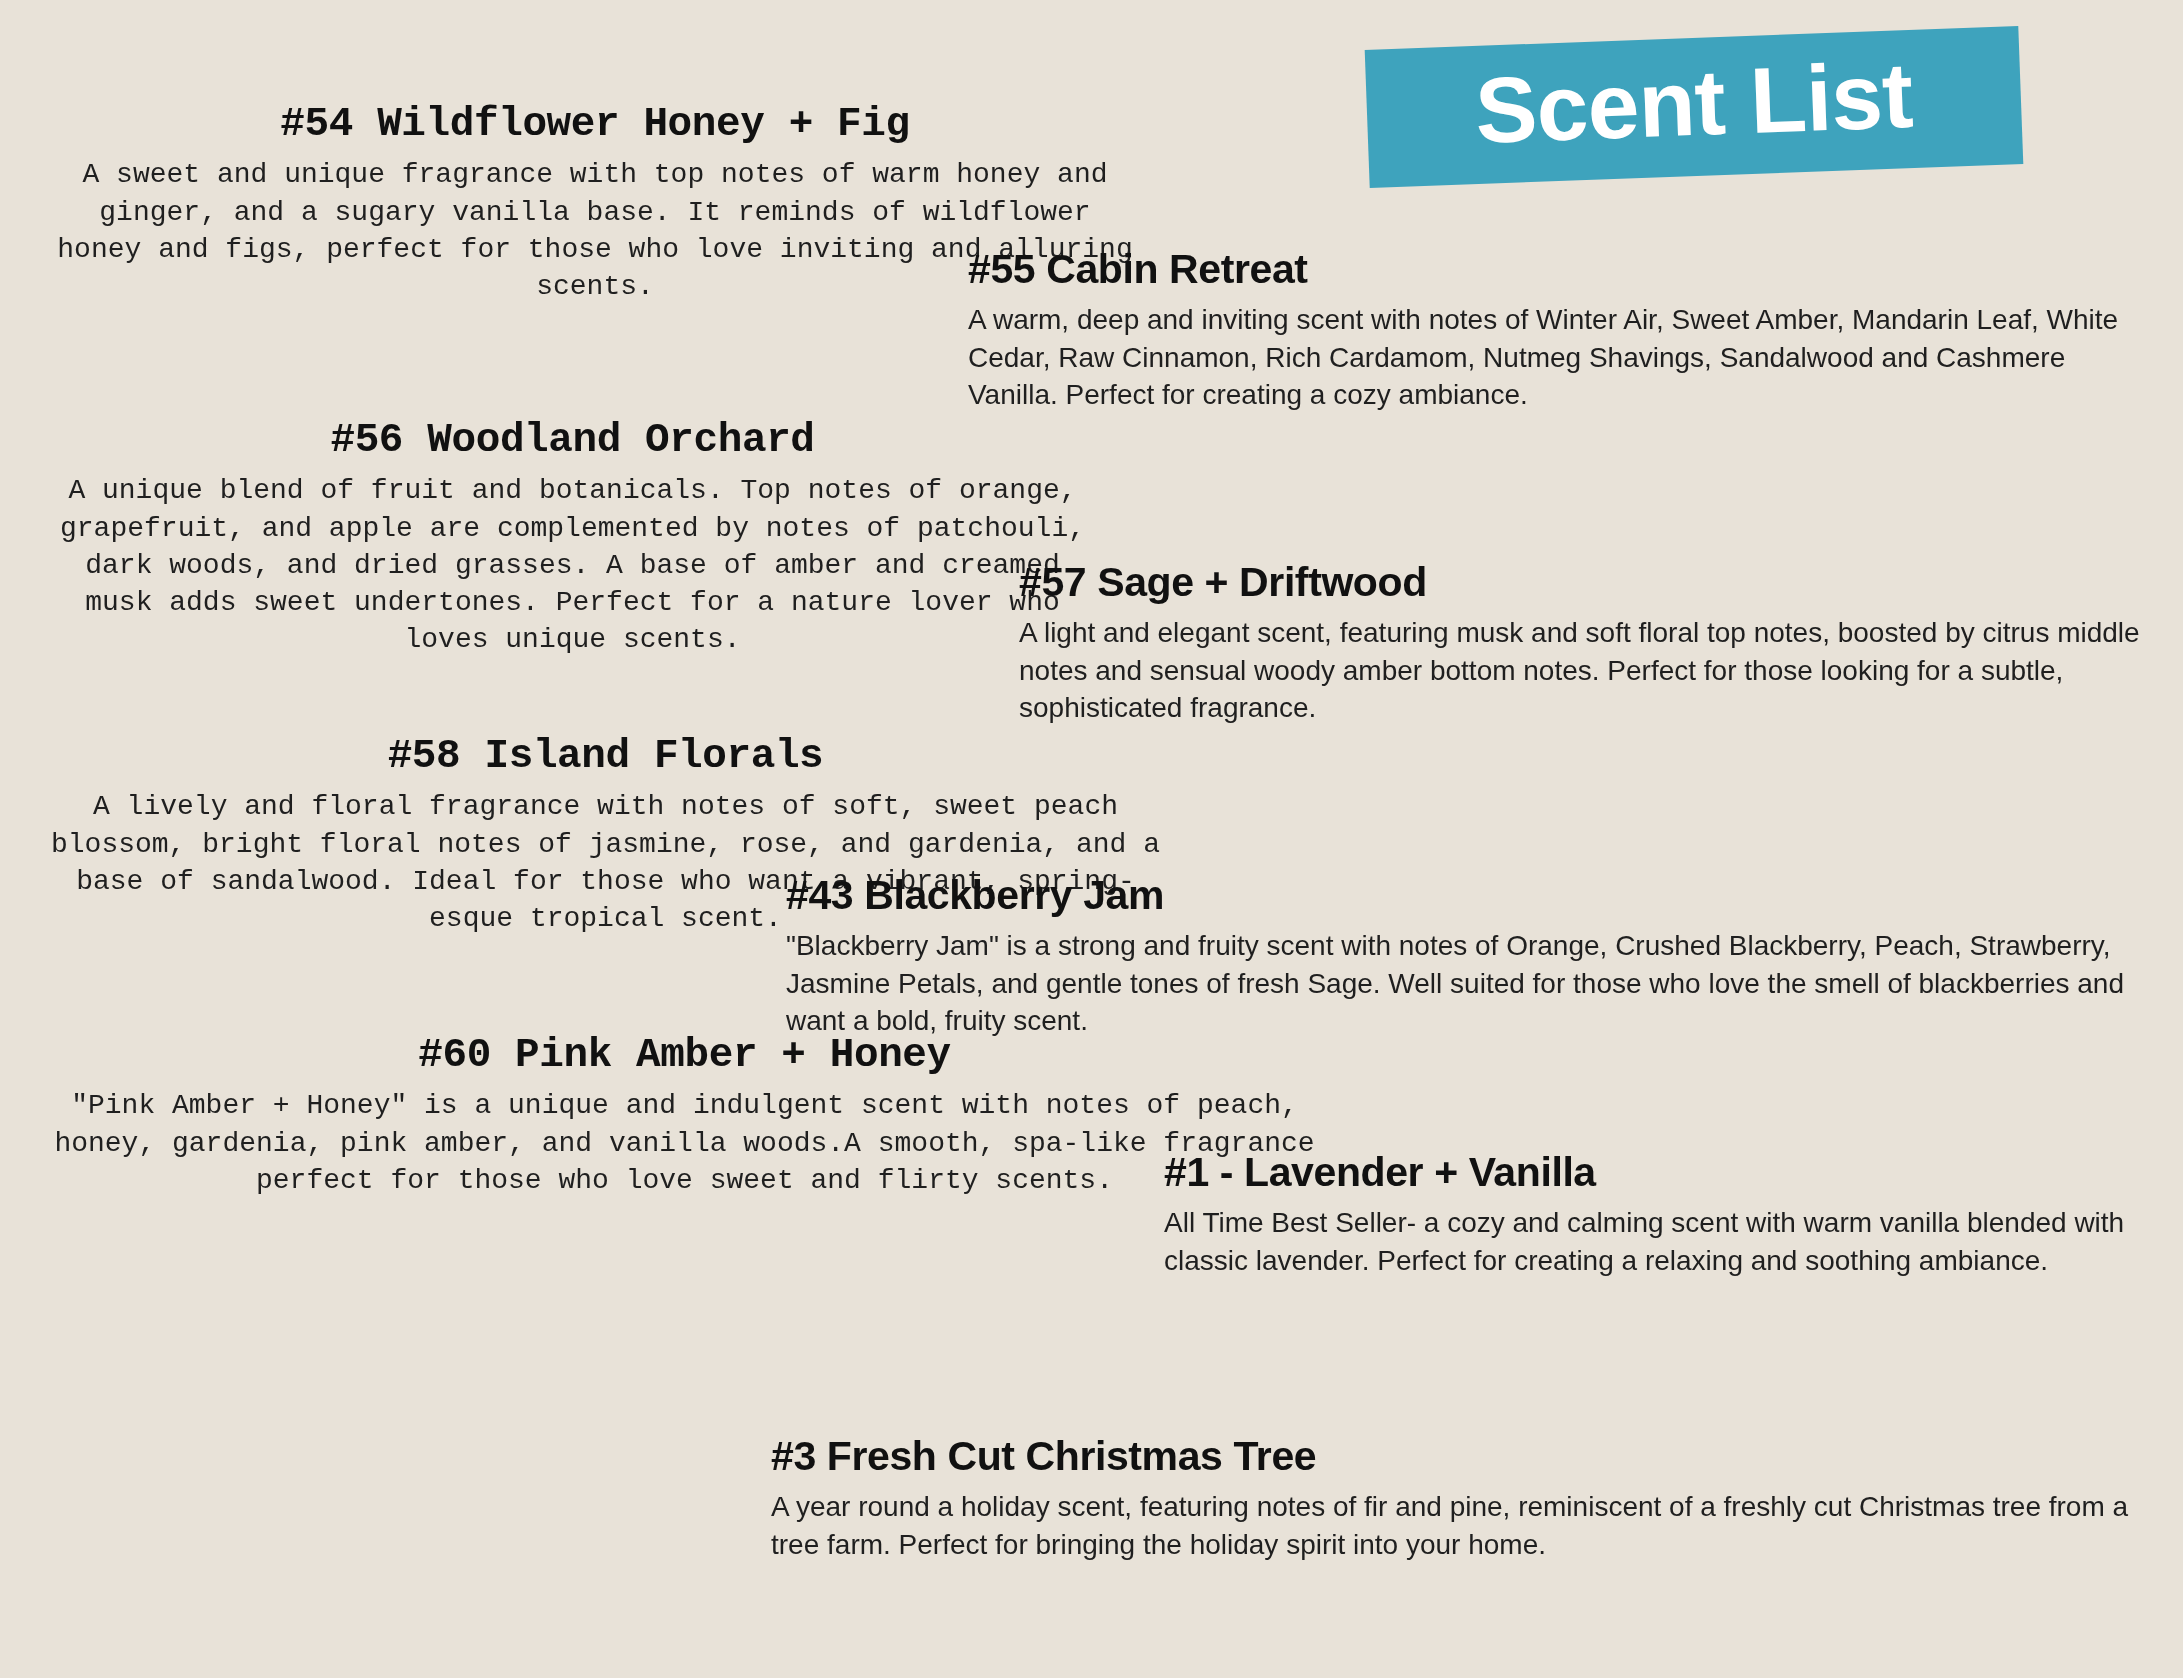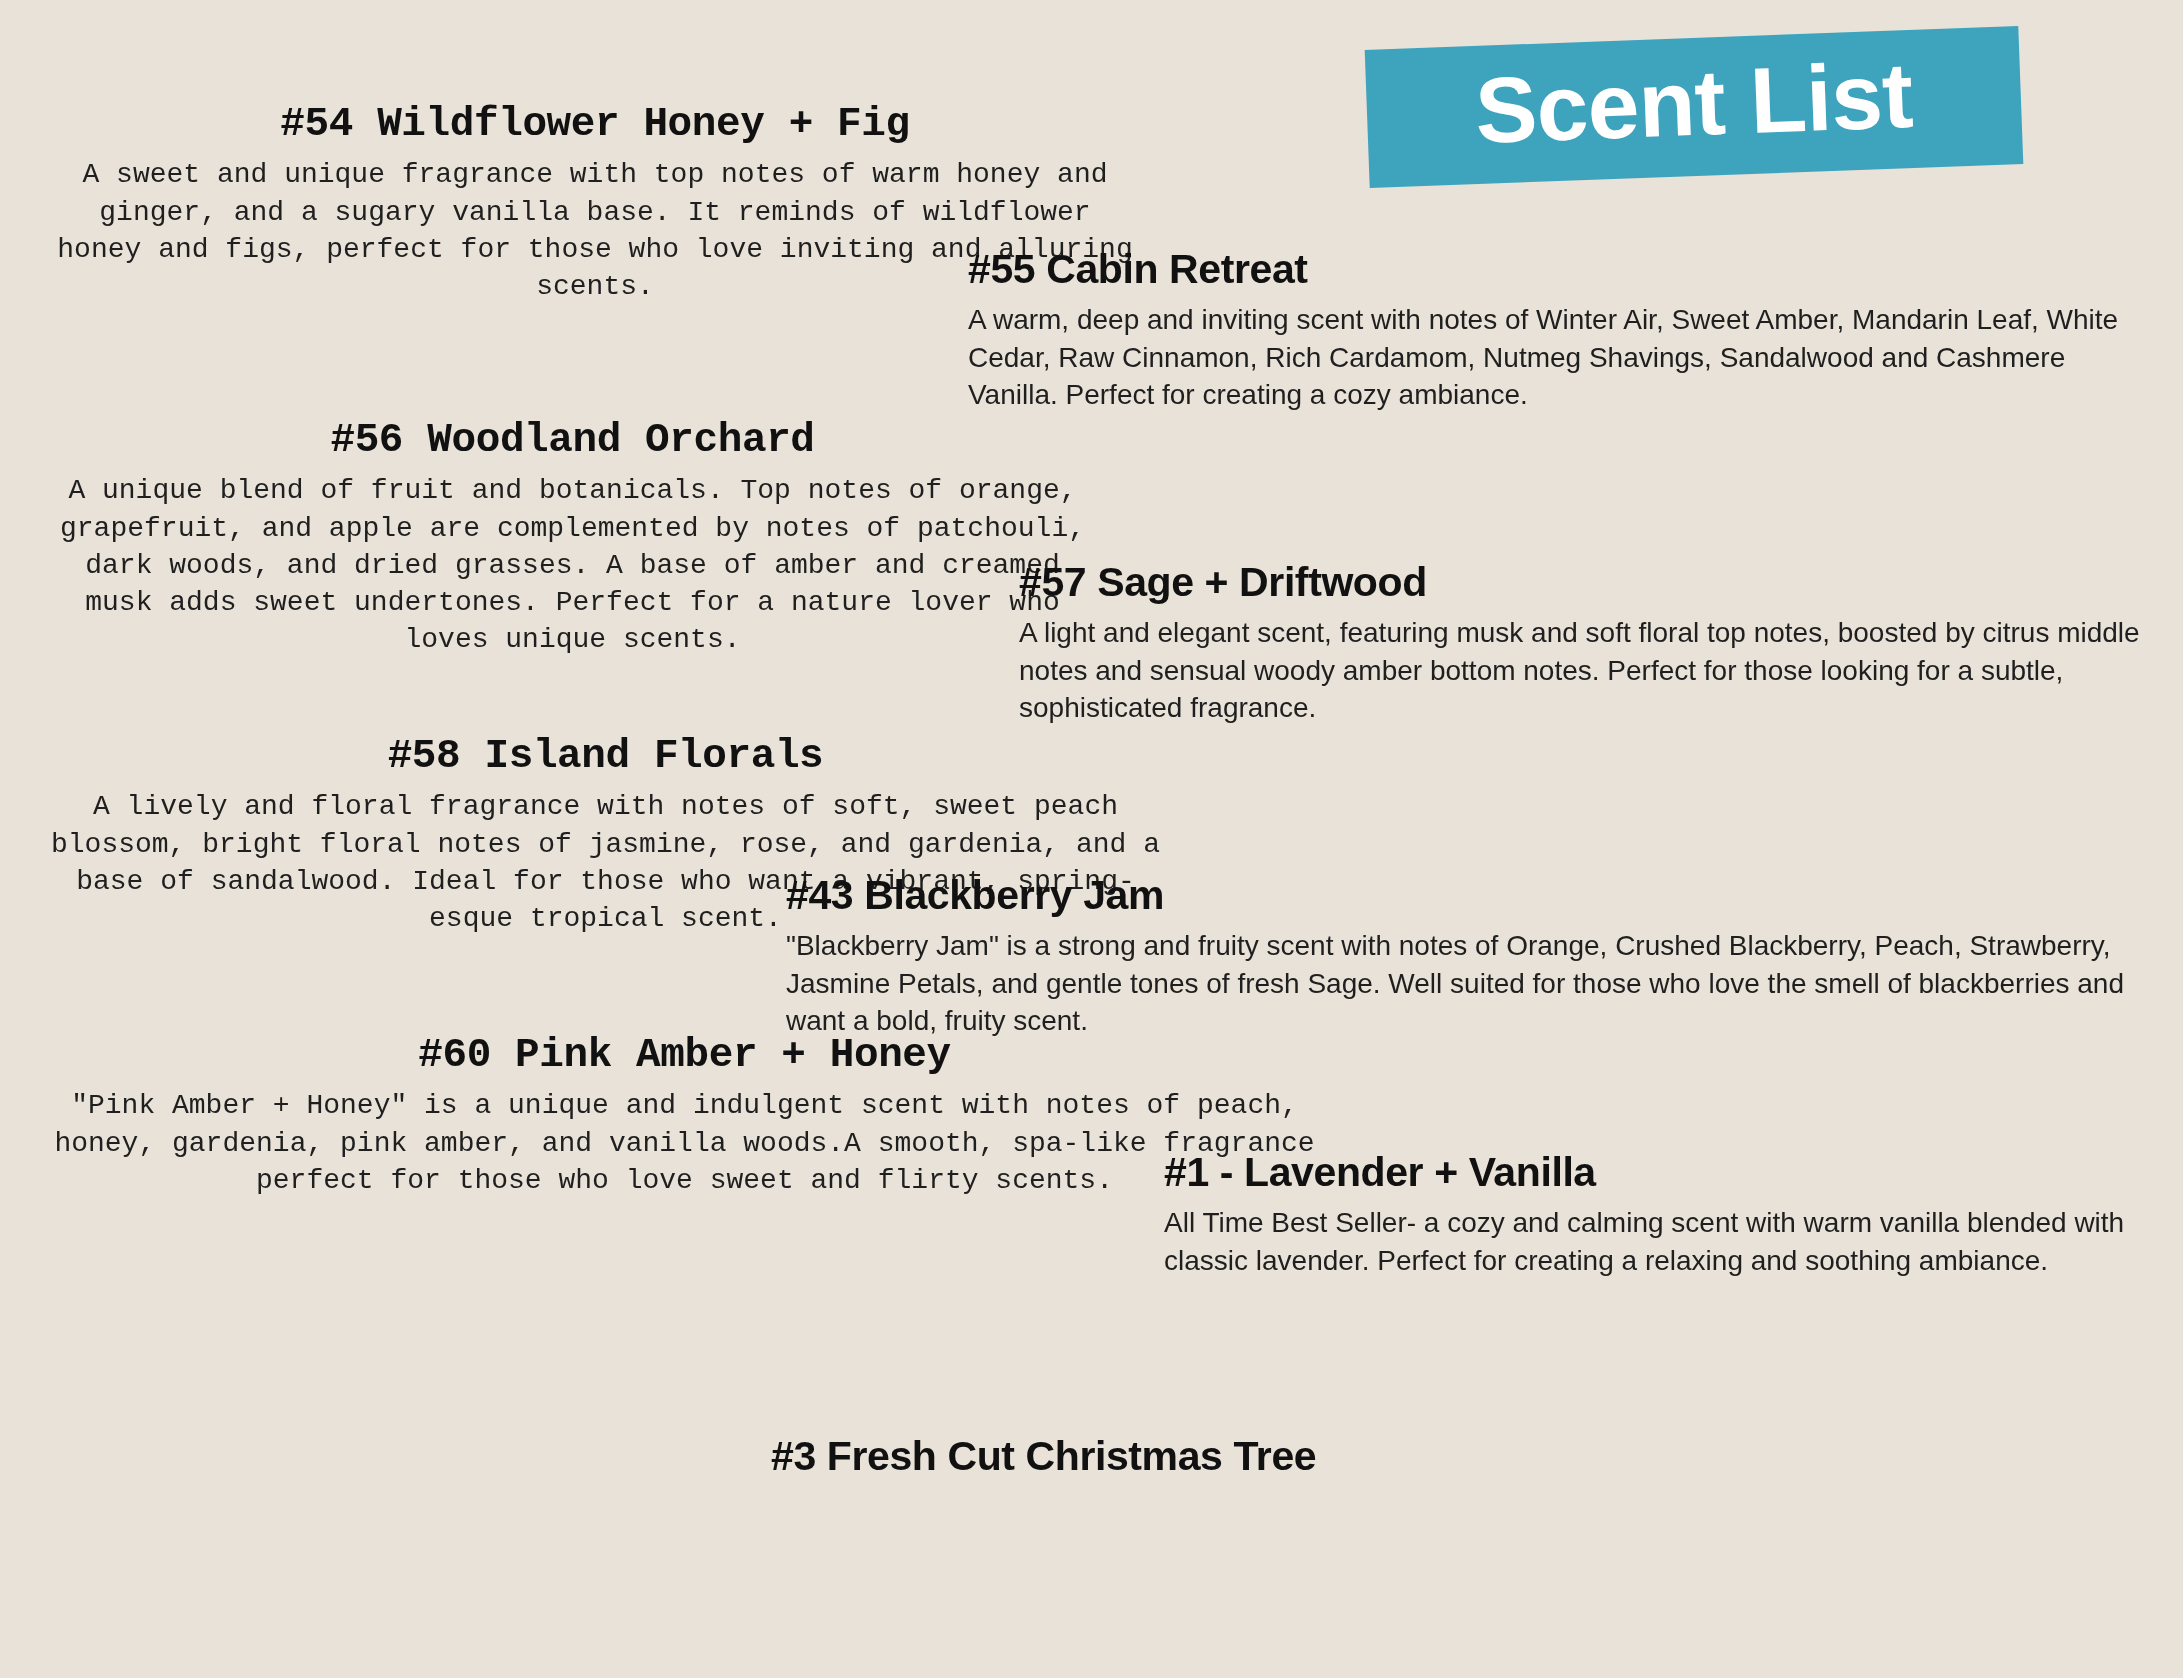--- a/index.html
+++ b/index.html
@@ -124,16 +124,17 @@
   </div>
 
   <div class="entry right-col" id="e-1">
     <h2>#1 - Lavender + Vanilla</h2>
     <p>All Time Best Seller- a cozy and calming scent with warm vanilla blended with classic lavender. Perfect for creating a relaxing and soothing ambiance.</p>
   </div>
 
 
   <div class="entry right-col" id="e-3">
     <h2>#3 Fresh Cut Christmas Tree</h2>
+    <p>A year round a holiday scent, featuring notes of fir and pine, reminiscent of a freshly cut Christmas tree from a tree farm. Perfect for bringing the holiday spirit into your home.</p>
   </div>
 
 </div>
 
 
 </body></html>

